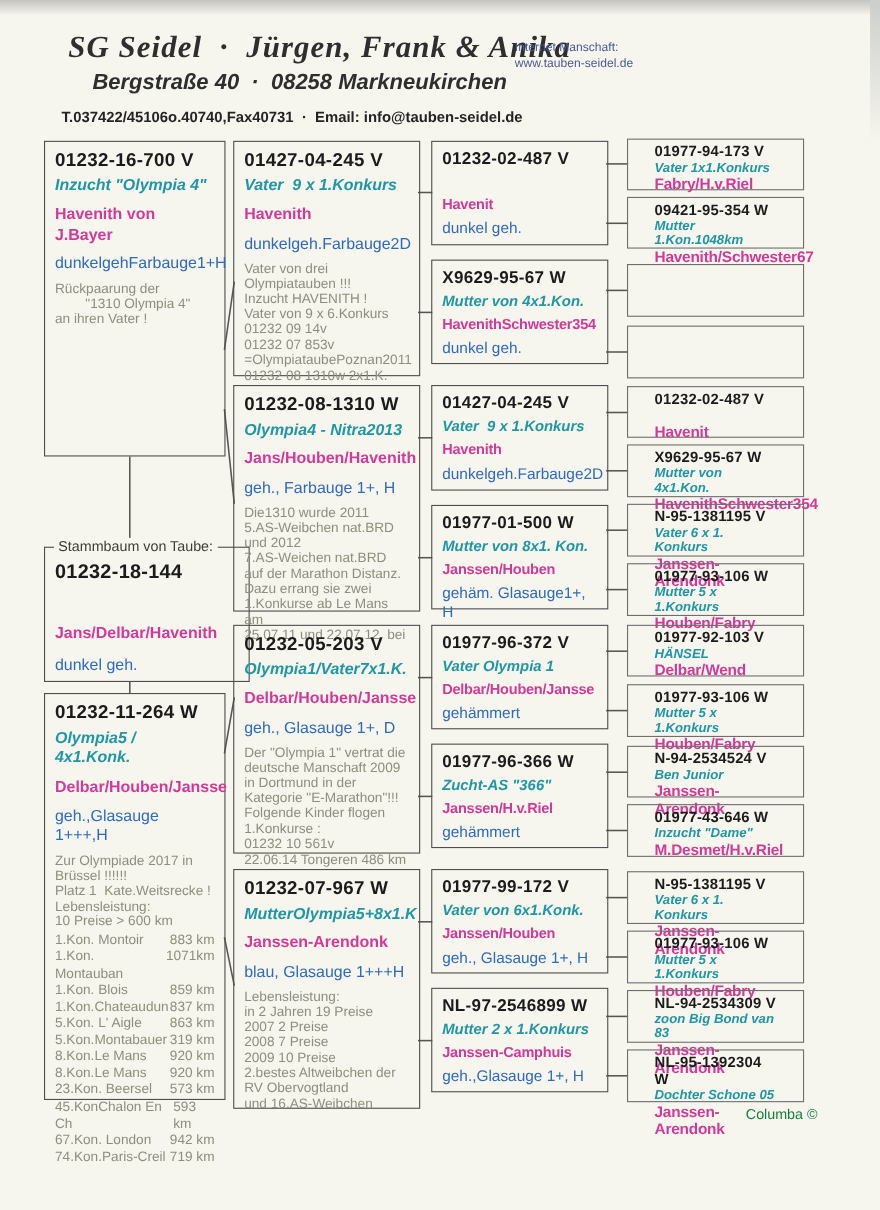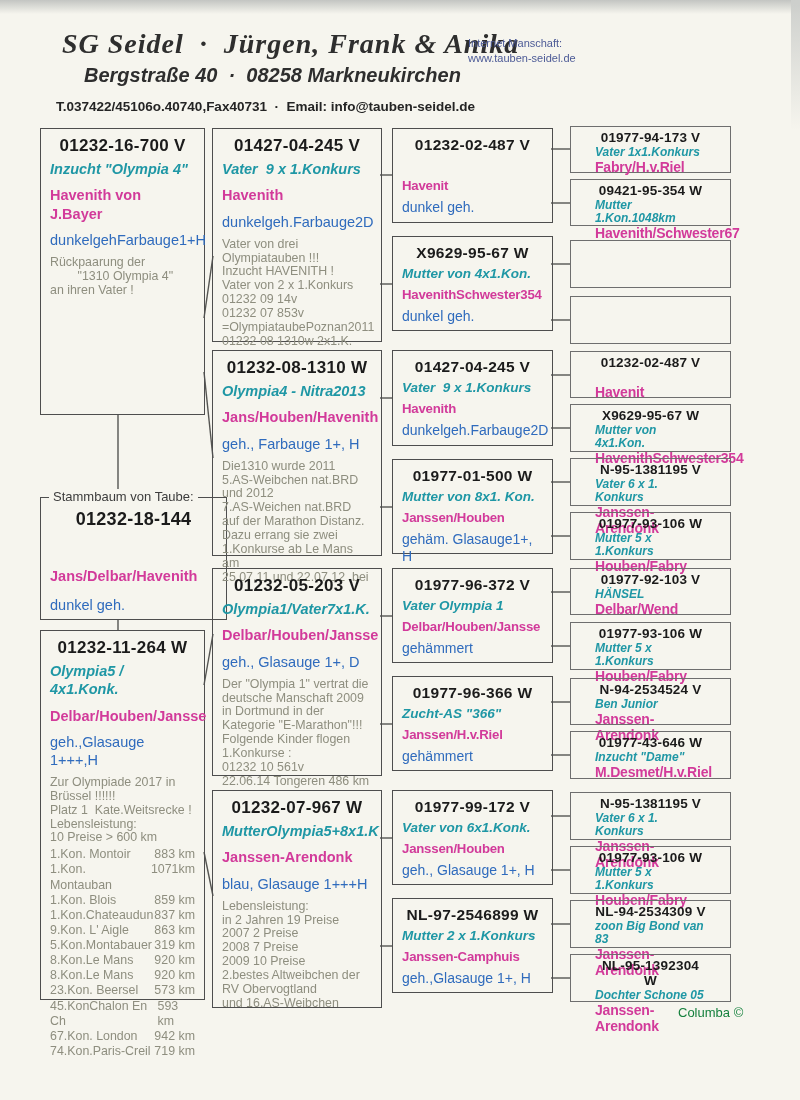--- a/index.html
+++ b/index.html
@@ -26,21 +26,21 @@
     font-weight:700; color:#242424; white-space:pre; }
   .footer { position:absolute; top:1005px; left:678px; font-size:13px; color:#15803d; }
 
   svg.connectors { position:absolute; top:0; left:0; z-index:0; }
   svg.connectors line { stroke:#555552; stroke-width:1.4; }
 
   .box { position:absolute; border:1.6px solid #4e4e4e; padding:6px 9px; z-index:1; }
   .c4  { border-width:1.2px; border-color:#6e6e6e; padding:3px 24px; }
 
   .ln { line-height:1.25; white-space:pre-wrap; }
-  .id      { font-size:17px; font-weight:700; color:#1b1b1b; margin-bottom:4px; letter-spacing:0.3px;text-align:center; }
+  .id      { font-size:17px; font-weight:700; color:#1b1b1b; margin-bottom:4px; letter-spacing:0.3px; }
   .teal    { color:#1f97a5; font-weight:700; font-style:italic; font-size:14.5px; margin-bottom:8px; min-height:16px; }
   .magenta { color:#d23a9a; font-weight:700; font-size:14.5px; margin-bottom:8px; }
   .blue    { color:#2f6bbd; font-size:14.5px; margin-bottom:7px; }
   .body    { color:#8e8e7f; font-size:12.4px; line-height:1.12; white-space:pre-wrap; }
 
   .c3 .id      { font-size:15.5px; margin-bottom:4px; }
   .c3 .teal    { font-size:13.5px; margin-bottom:4px; }
   .c3 .magenta { font-size:13.2px; margin-bottom:4px; letter-spacing:-0.2px; }
   .c3 .blue    { font-size:14px; margin-bottom:0; }
 
@@ -142,21 +142,21 @@
       </div>
       <div class="perf-row">
         <span>1.Kon. Blois</span>
         <span>859 km</span>
       </div>
       <div class="perf-row">
         <span>1.Kon.Chateaudun</span>
         <span>837 km</span>
       </div>
       <div class="perf-row">
-        <span>9.Kon. L' Aigle</span>
+        <span>5.Kon. L' Aigle</span>
         <span>863 km</span>
       </div>
       <div class="perf-row">
         <span>5.Kon.Montabauer</span>
         <span>319 km</span>
       </div>
       <div class="perf-row">
         <span>8.Kon.Le Mans</span>
         <span>920 km</span>
       </div>
@@ -184,21 +184,21 @@
 </div>
 
 <div class="box" style="left:212px;top:128px;width:170px;height:214px">
   <div class="ln id">01427-04-245 V</div>
   <div class="ln teal">Vater  9 x 1.Konkurs</div>
   <div class="ln magenta">Havenith</div>
   <div class="ln blue">dunkelgeh.Farbauge2D</div>
   <div class="ln body">Vater von drei
 Olympiatauben !!!
 Inzucht HAVENITH !
-Vater von 2 x 1.Konkurs
+Vater von 9 x 6.Konkurs
 01232 09 14v
 01232 07 853v
 =OlympiataubePoznan2011
 01232 08 1310w 2x1.K.</div>
 </div>
 
 <div class="box" style="left:212px;top:350px;width:170px;height:206px">
   <div class="ln id">01232-08-1310 W</div>
   <div class="ln teal">Olympia4 - Nitra2013</div>
   <div class="ln magenta">Jans/Houben/Havenith</div>

